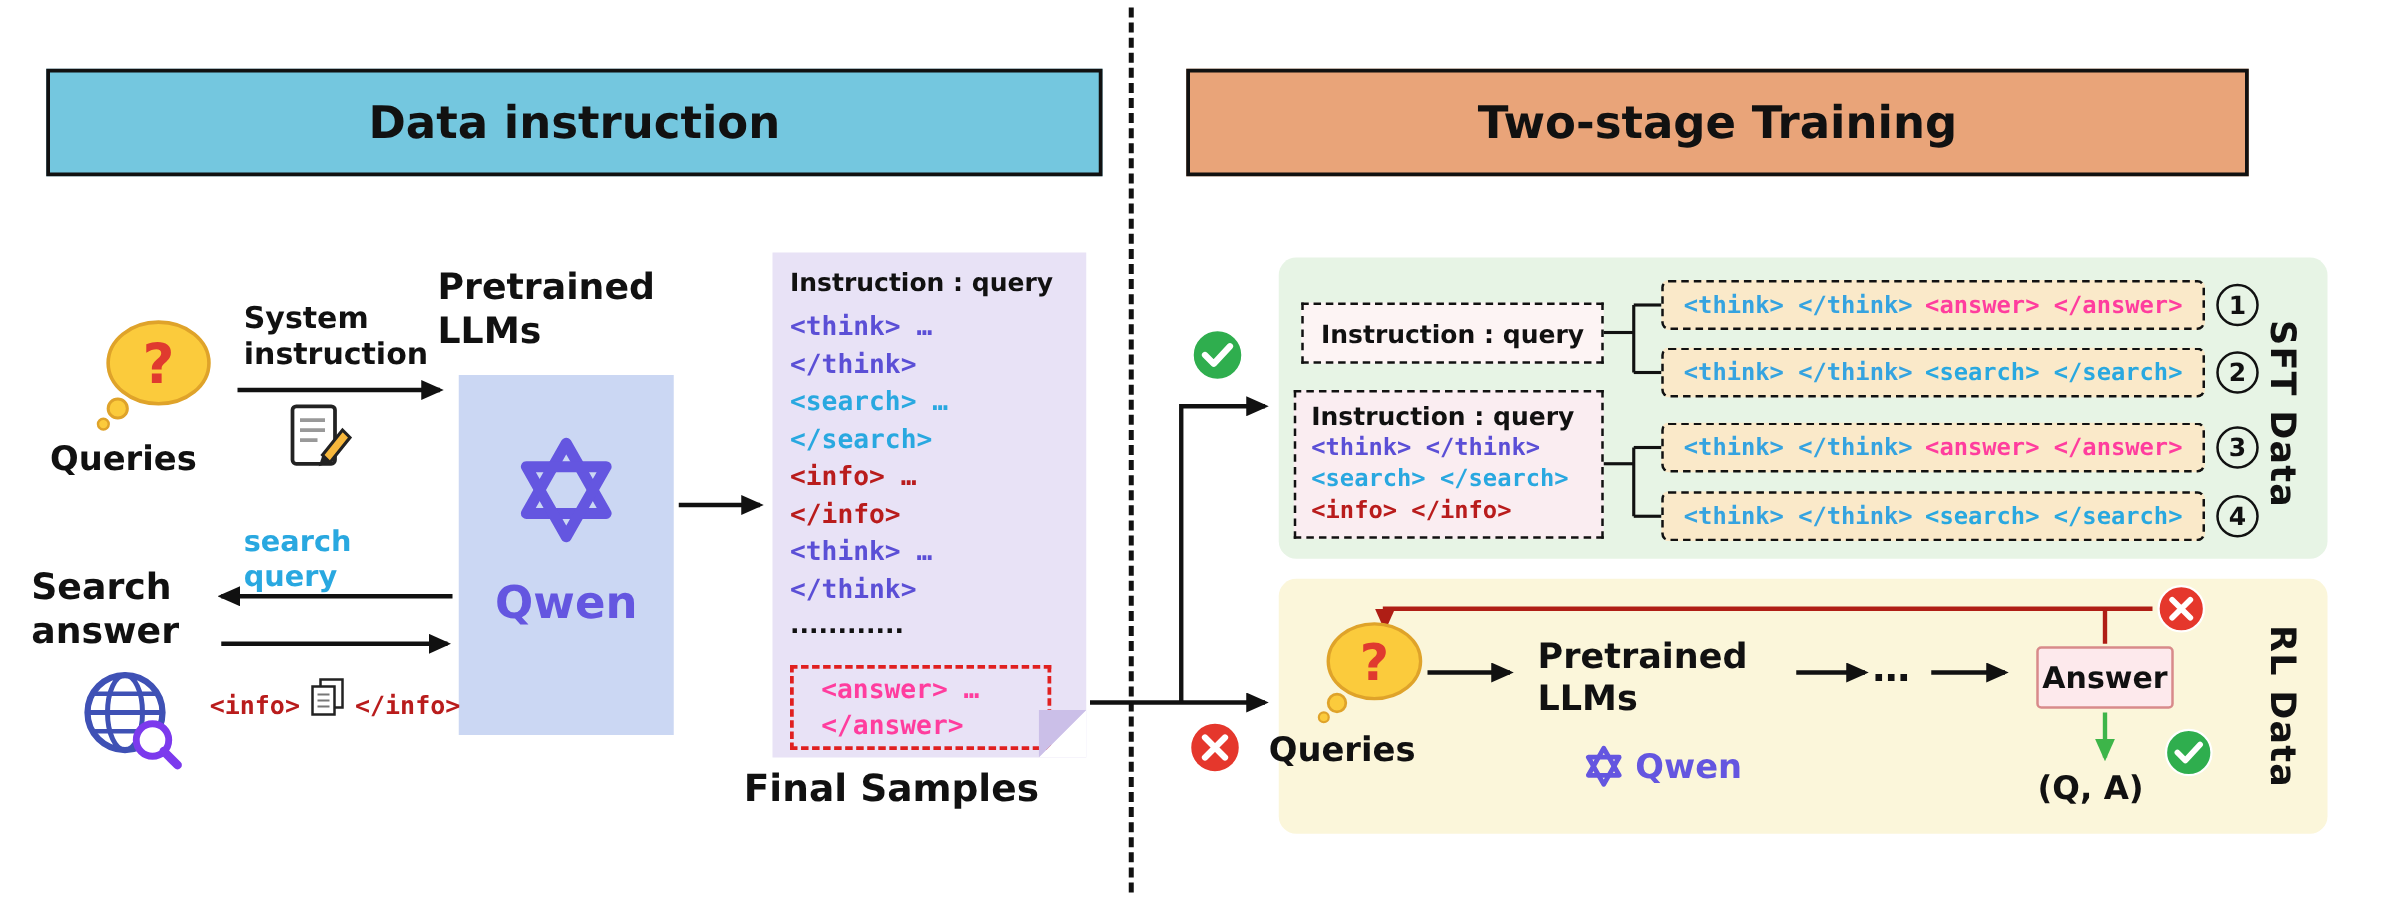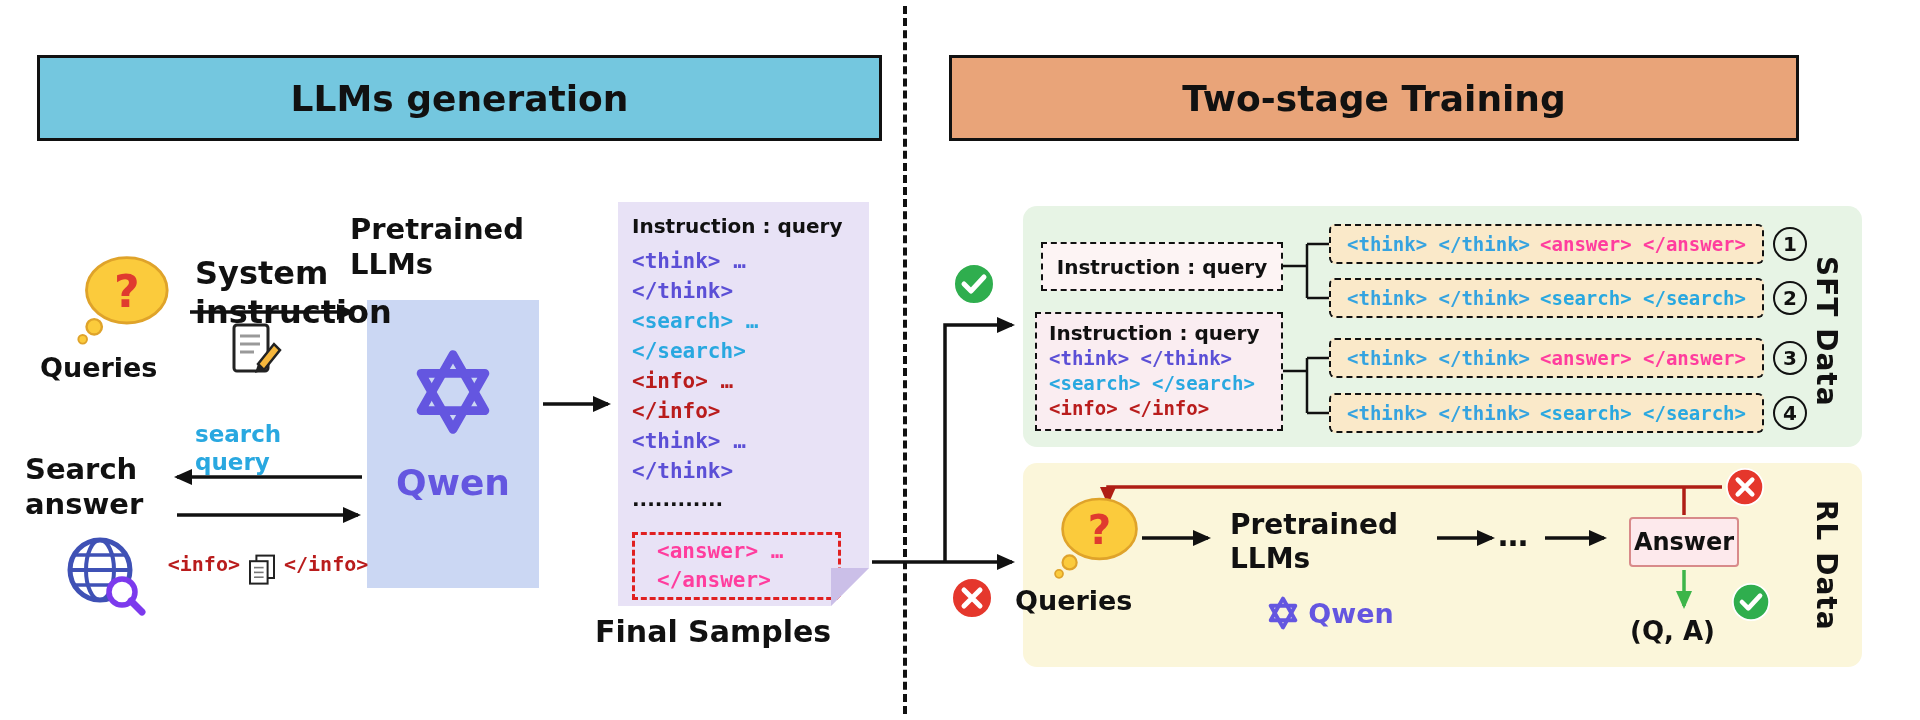--- a/index.html
+++ b/index.html
@@ -52,21 +52,21 @@
              border:2.5px solid #D88A8A;border-radius:4px;display:flex;align-items:center;
              justify-content:center;font-size:24px;font-weight:bold;box-sizing:border-box;}
   .overlay{position:absolute;left:0;top:0;pointer-events:none;}
   svg{display:block;}
 </style>
 </head>
 <body>
 
 <div class="canvas">
 
-  <div class="hdr hdr-left">LLMs generation</div>
+  <div class="hdr hdr-left">Data instruction</div>
   <div class="hdr hdr-right">Two-stage Training</div>
   <div class="divider"></div>
 
   <div class="qwen-box"></div>
   <svg class="abs" style="left:409px;top:348px;" width="88" height="88" viewBox="0 0 80 80">
     <g fill="none" stroke="#6456E0" stroke-width="8" stroke-linejoin="round">
       <path d="M40 6 L69 57 L11 57 Z"></path>
       <path d="M40 74 L11 23 L69 23 Z"></path>
     </g>
   </svg>
@@ -173,21 +173,21 @@
   </svg>
 
   <svg class="abs" style="left:75px;top:250px;" width="96" height="96" viewBox="0 0 100 100">
     <ellipse cx="54" cy="42" rx="42" ry="34" fill="#FBCB3C" stroke="#DFA32A" stroke-width="3"></ellipse>
     <circle cx="20" cy="80" r="8" fill="#FBCB3C" stroke="#DFA32A" stroke-width="2.5"></circle>
     <circle cx="8" cy="93" r="4.5" fill="#FBCB3C" stroke="#DFA32A" stroke-width="2"></circle>
     <text x="54" y="59" text-anchor="middle" font-size="46" font-weight="bold" fill="#E03A2F" font-family="DejaVu Sans">?</text>
   </svg>
   <div class="lbl" style="left:40px;top:352px;width:165px;font-size:27px;">Queries</div>
 
-  <div class="lbl" style="left:195px;top:254px;width:215px;font-size:32px;">
+  <div class="lbl" style="left:195px;top:240px;width:215px;font-size:24px;">
     <div>System</div>
     <div>instruction</div>
   </div>
   <svg class="abs" style="left:228px;top:322px;" width="56" height="56" viewBox="0 0 56 56">
     <rect x="6" y="3" width="34" height="46" rx="3" fill="#fff" stroke="#222" stroke-width="3"></rect>
     <line x1="12" y1="14" x2="32" y2="14" stroke="#999" stroke-width="3"></line>
     <line x1="12" y1="22" x2="32" y2="22" stroke="#999" stroke-width="3"></line>
     <line x1="12" y1="30" x2="26" y2="30" stroke="#999" stroke-width="3"></line>
     <polygon points="30,42 46,22 52,28 36,48" fill="#F6B73C" stroke="#222" stroke-width="2.5"></polygon>
     <polygon points="30,42 36,48 27,51" fill="#222"></polygon>
@@ -209,21 +209,21 @@
     <line x1="13" y1="23" x2="63" y2="23" stroke="#3F51B5" stroke-width="3.5"></line>
     <line x1="13" y1="53" x2="63" y2="53" stroke="#3F51B5" stroke-width="3.5"></line>
     <circle cx="60" cy="60" r="13" fill="#fff" stroke="#7C3AED" stroke-width="5.5"></circle>
     <line x1="69" y1="69" x2="80" y2="80" stroke="#7C3AED" stroke-width="7" stroke-linecap="round"></line>
   </svg>
 
   <div class="lbl cyan" style="left:195px;top:420px;width:140px;font-size:23px;">
     <div>search</div>
     <div>query</div>
   </div>
-  <div class="abs" style="left:158px;top:552px;width:220px;display:flex;align-items:flex-start;justify-content:center;gap:6px;">
+  <div class="abs" style="left:158px;top:540px;width:220px;display:flex;align-items:flex-end;justify-content:center;gap:6px;">
     <span class="mono c-info" style="font-size:20px;">&lt;info&gt;</span>
     <svg width="32" height="36" viewBox="0 0 40 44">
       <rect x="13" y="4" width="22" height="28" fill="#fff" stroke="#222" stroke-width="2.5"></rect>
       <rect x="5" y="11" width="22" height="28" fill="#fff" stroke="#222" stroke-width="2.5"></rect>
       <line x1="10" y1="19" x2="22" y2="19" stroke="#777" stroke-width="2"></line>
       <line x1="10" y1="25" x2="22" y2="25" stroke="#777" stroke-width="2"></line>
       <line x1="10" y1="31" x2="22" y2="31" stroke="#777" stroke-width="2"></line>
     </svg>
     <span class="mono c-info" style="font-size:20px;">&lt;/info&gt;</span>
   </div>

